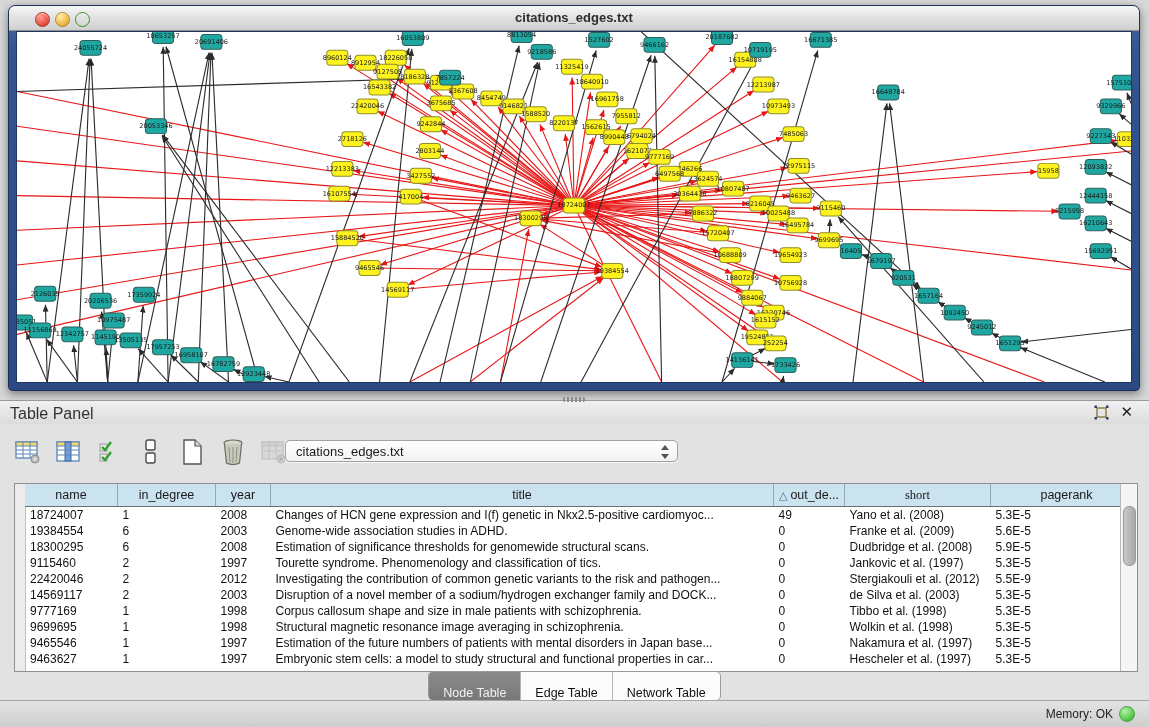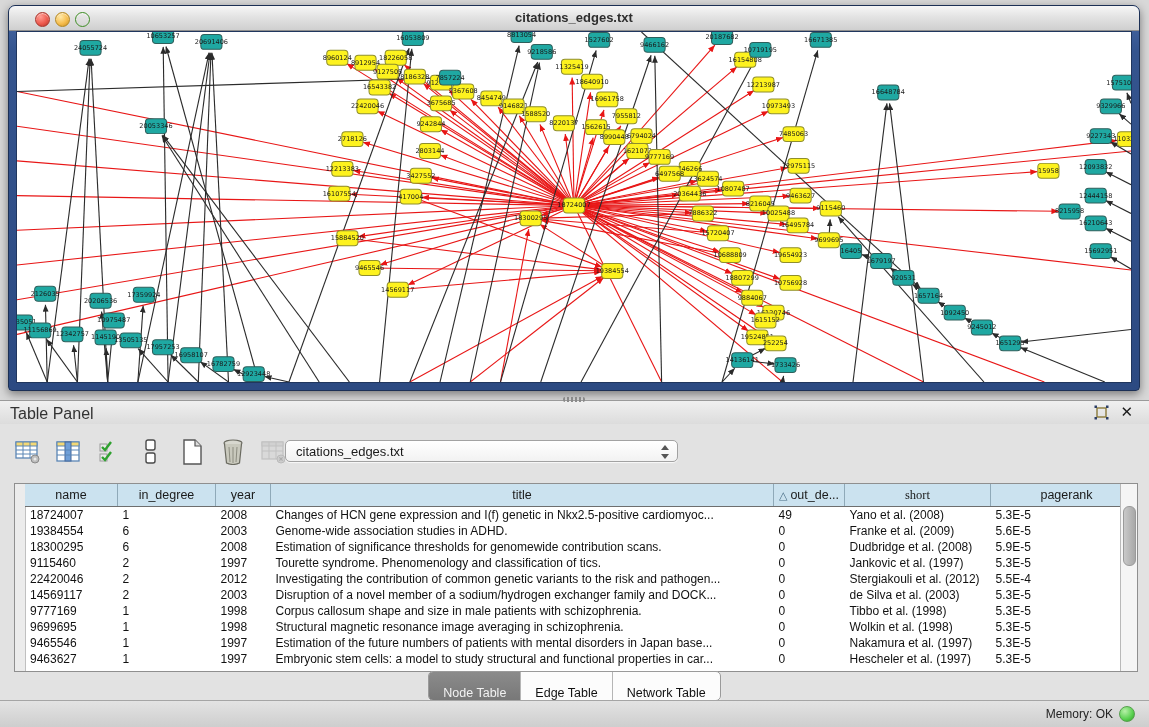--- a/index.html
+++ b/index.html
@@ -835,42 +835,42 @@
               <td>2003</td>
               <td>Genome-wide association studies in ADHD.</td>
               <td>0</td>
               <td>Franke et al. (2009)</td>
               <td>5.6E-5</td>
             </tr>
             <tr>
               <td>18300295</td>
               <td>6</td>
               <td>2008</td>
-              <td>Estimation of significance thresholds for genomewide contribution scans.</td>
+              <td>Estimation of significance thresholds for genomewide structural scans.</td>
               <td>0</td>
               <td>Dudbridge et al. (2008)</td>
               <td>5.9E-5</td>
             </tr>
             <tr>
               <td>9115460</td>
               <td>2</td>
               <td>1997</td>
               <td>Tourette syndrome. Phenomenology and classification of tics.</td>
               <td>0</td>
               <td>Jankovic et al. (1997)</td>
               <td>5.3E-5</td>
             </tr>
             <tr>
               <td>22420046</td>
               <td>2</td>
               <td>2012</td>
               <td>Investigating the contribution of common genetic variants to the risk and pathogen...</td>
               <td>0</td>
               <td>Stergiakouli et al. (2012)</td>
-              <td>5.5E-4</td>
+              <td>5.5E-9</td>
             </tr>
             <tr>
               <td>14569117</td>
               <td>2</td>
               <td>2003</td>
               <td>Disruption of a novel member of a sodium/hydrogen exchanger family and DOCK...</td>
               <td>0</td>
               <td>de Silva et al. (2003)</td>
               <td>5.3E-5</td>
             </tr>

